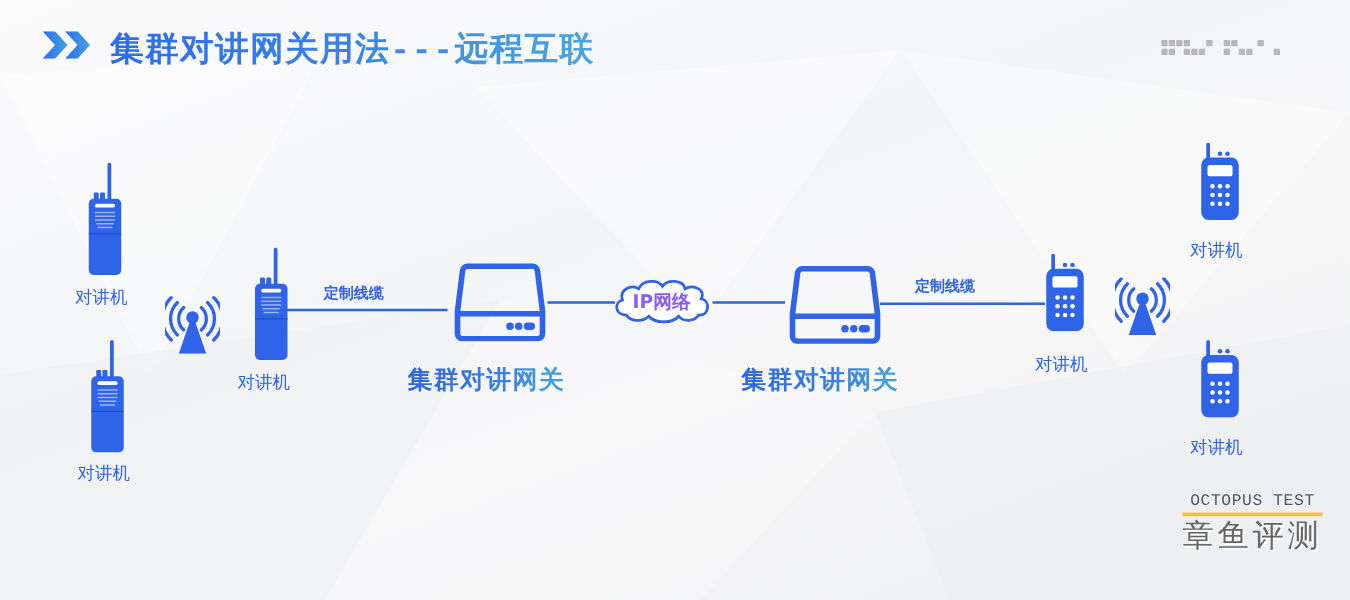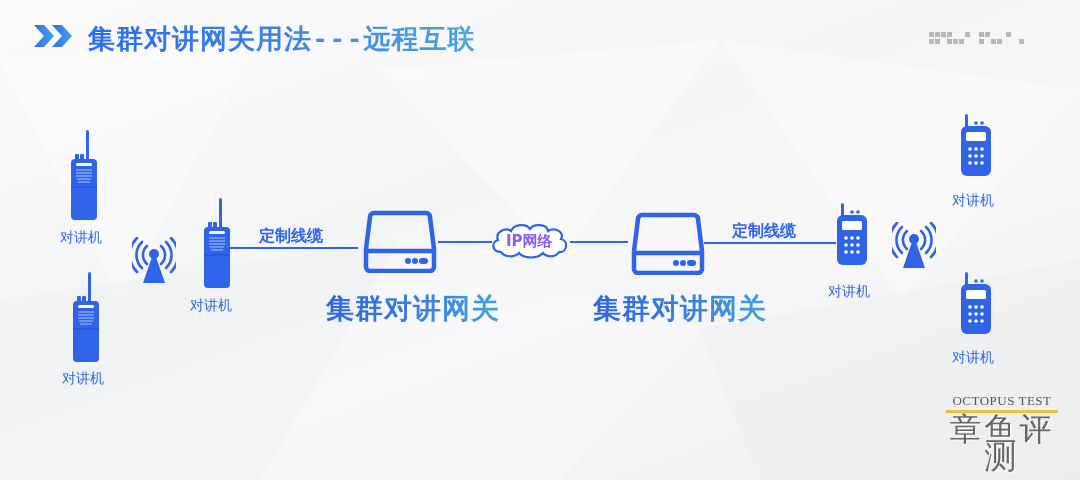--- a/index.html
+++ b/index.html
@@ -12,32 +12,32 @@
   .abs { position:absolute; }
   .title {
     position:absolute; left:88px; top:21px; font-size:27px; font-weight:bold;
     letter-spacing:1px; white-space:nowrap;
     background: linear-gradient(90deg, #2a6df0 0%, #3b82e6 50%, #4aa6dc 100%);
     -webkit-background-clip:text; background-clip:text; color:transparent;font-family:Liberation Mono, monospace;
   }
   .title-chevrons { position:absolute; left:34px; top:25px; }
   .barcode { position:absolute; left:929px; top:32px; }
   .lbl { position:absolute; font-size:14px; font-weight:normal; color:#2f63e8; white-space:nowrap; }
-  .cable-lbl { position:absolute; font-size:16px; font-weight:bold; color:#2f63e8; white-space:nowrap; }
+  .cable-lbl { position:absolute; font-size:12px; font-weight:bold; color:#2f63e8; white-space:nowrap; }
   .gw-lbl {
-    position:absolute; font-size:28px; font-weight:bold; white-space:nowrap; letter-spacing:1px;
+    position:absolute; font-size:20px; font-weight:bold; white-space:nowrap; letter-spacing:1px;
     background: linear-gradient(90deg, #2d66e6 0%, #3a82e0 60%, #45a3dc 100%);
     -webkit-background-clip:text; background-clip:text; color:transparent;
   }
   .line { position:absolute; height:2px; background:#2f63e8; }
   .cloud-text { position:absolute; font-size:15px; font-weight:bold; color:#8b5cf6; white-space:nowrap; }
   .logo { position:absolute; left:946px; top:393px; width:112px; }
-  .logo-en { font-family:Liberation Serif, serif; font-size:13px; color:#555; letter-spacing:0.5px; text-align:center; line-height:15px; }
+  .logo-en { font-family:Liberation Mono, monospace; font-size:13px; color:#555; letter-spacing:0.5px; text-align:center; line-height:15px; }
   .logo-bar { height:3px; background:#f0c23a; margin:2px 0 2px 0; }
-  .logo-cn { font-family:"DejaVu Serif", serif; font-size:32px; color:#666; letter-spacing:3px; text-align:center; line-height:28px; text-shadow:1px 1px 0 #fff; }
+  .logo-cn { font-family:"DejaVu Serif", serif; font-size:25px; color:#666; letter-spacing:3px; text-align:center; line-height:28px; text-shadow:1px 1px 0 #fff; }
 </style>
 </head>
 <body>
 
 <svg class="facet" width="1080" height="480">
   <polygon points="0,60 260,40 120,300" fill="#ffffff" opacity="0.35"></polygon>
   <polygon points="380,70 720,40 560,260" fill="#ffffff" opacity="0.4"></polygon>
   <polygon points="720,40 1080,90 900,300" fill="#ffffff" opacity="0.3"></polygon>
   <polygon points="0,300 400,240 260,480 0,480" fill="#eef0f2" opacity="0.5"></polygon>
   <polygon points="700,330 1080,260 1080,480 760,480" fill="#ebedf0" opacity="0.5"></polygon>

